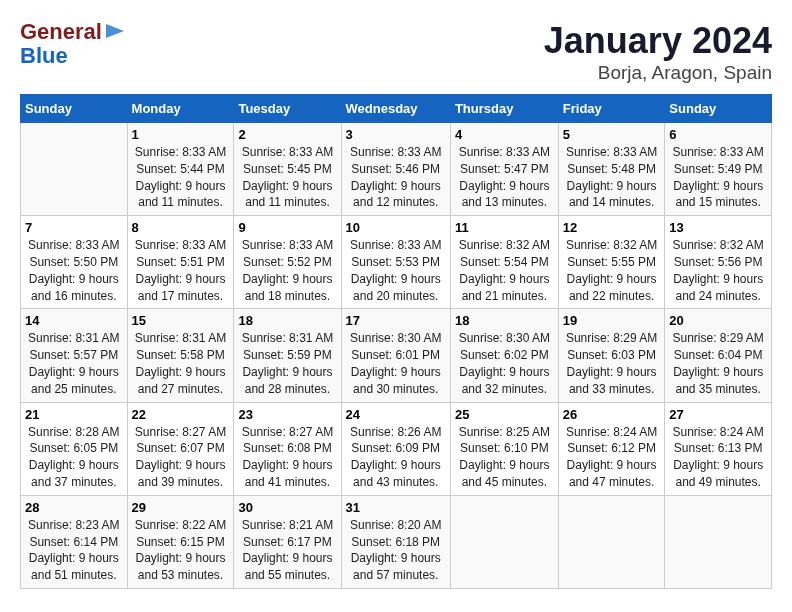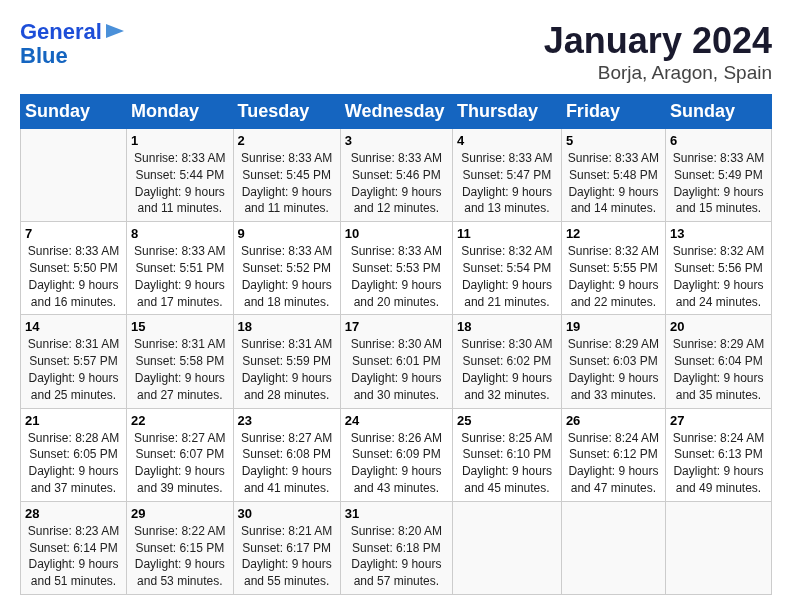--- a/index.html
+++ b/index.html
@@ -20,21 +20,21 @@
       display: flex;
       flex-direction: column;
       align-items: flex-start;
     }
     .logo-text {
       font-size: 22px;
       font-weight: bold;
       color: #1a1a2e;
       line-height: 1.1;
     }
-    .logo-text span.blue { color: #1d4ed8; }
+    .logo-text span.blue { color: #7f1d1d; }
     .title-block {
       text-align: right;
     }
     .title-block h1 {
       font-size: 36px;
       font-weight: bold;
       color: #1a1a2e;
     }
     .title-block h2 {
       font-size: 19px;
@@ -44,21 +44,21 @@
     table {
       width: 100%;
       border-collapse: collapse;
       font-size: 11px;
     }
     thead tr th {
       background-color: #1565c0;
       color: #fff;
       padding: 6px 4px;
       text-align: left;
-      font-size: 18px;
+      font-size: 13px;
       font-weight: bold;
       border: 1px solid #1565c0;
     }
     tbody tr td {
       border: 1px solid #ccc;
       vertical-align: top;
       padding: 4px;
       width: 113px;
       min-height: 80px;
     }

